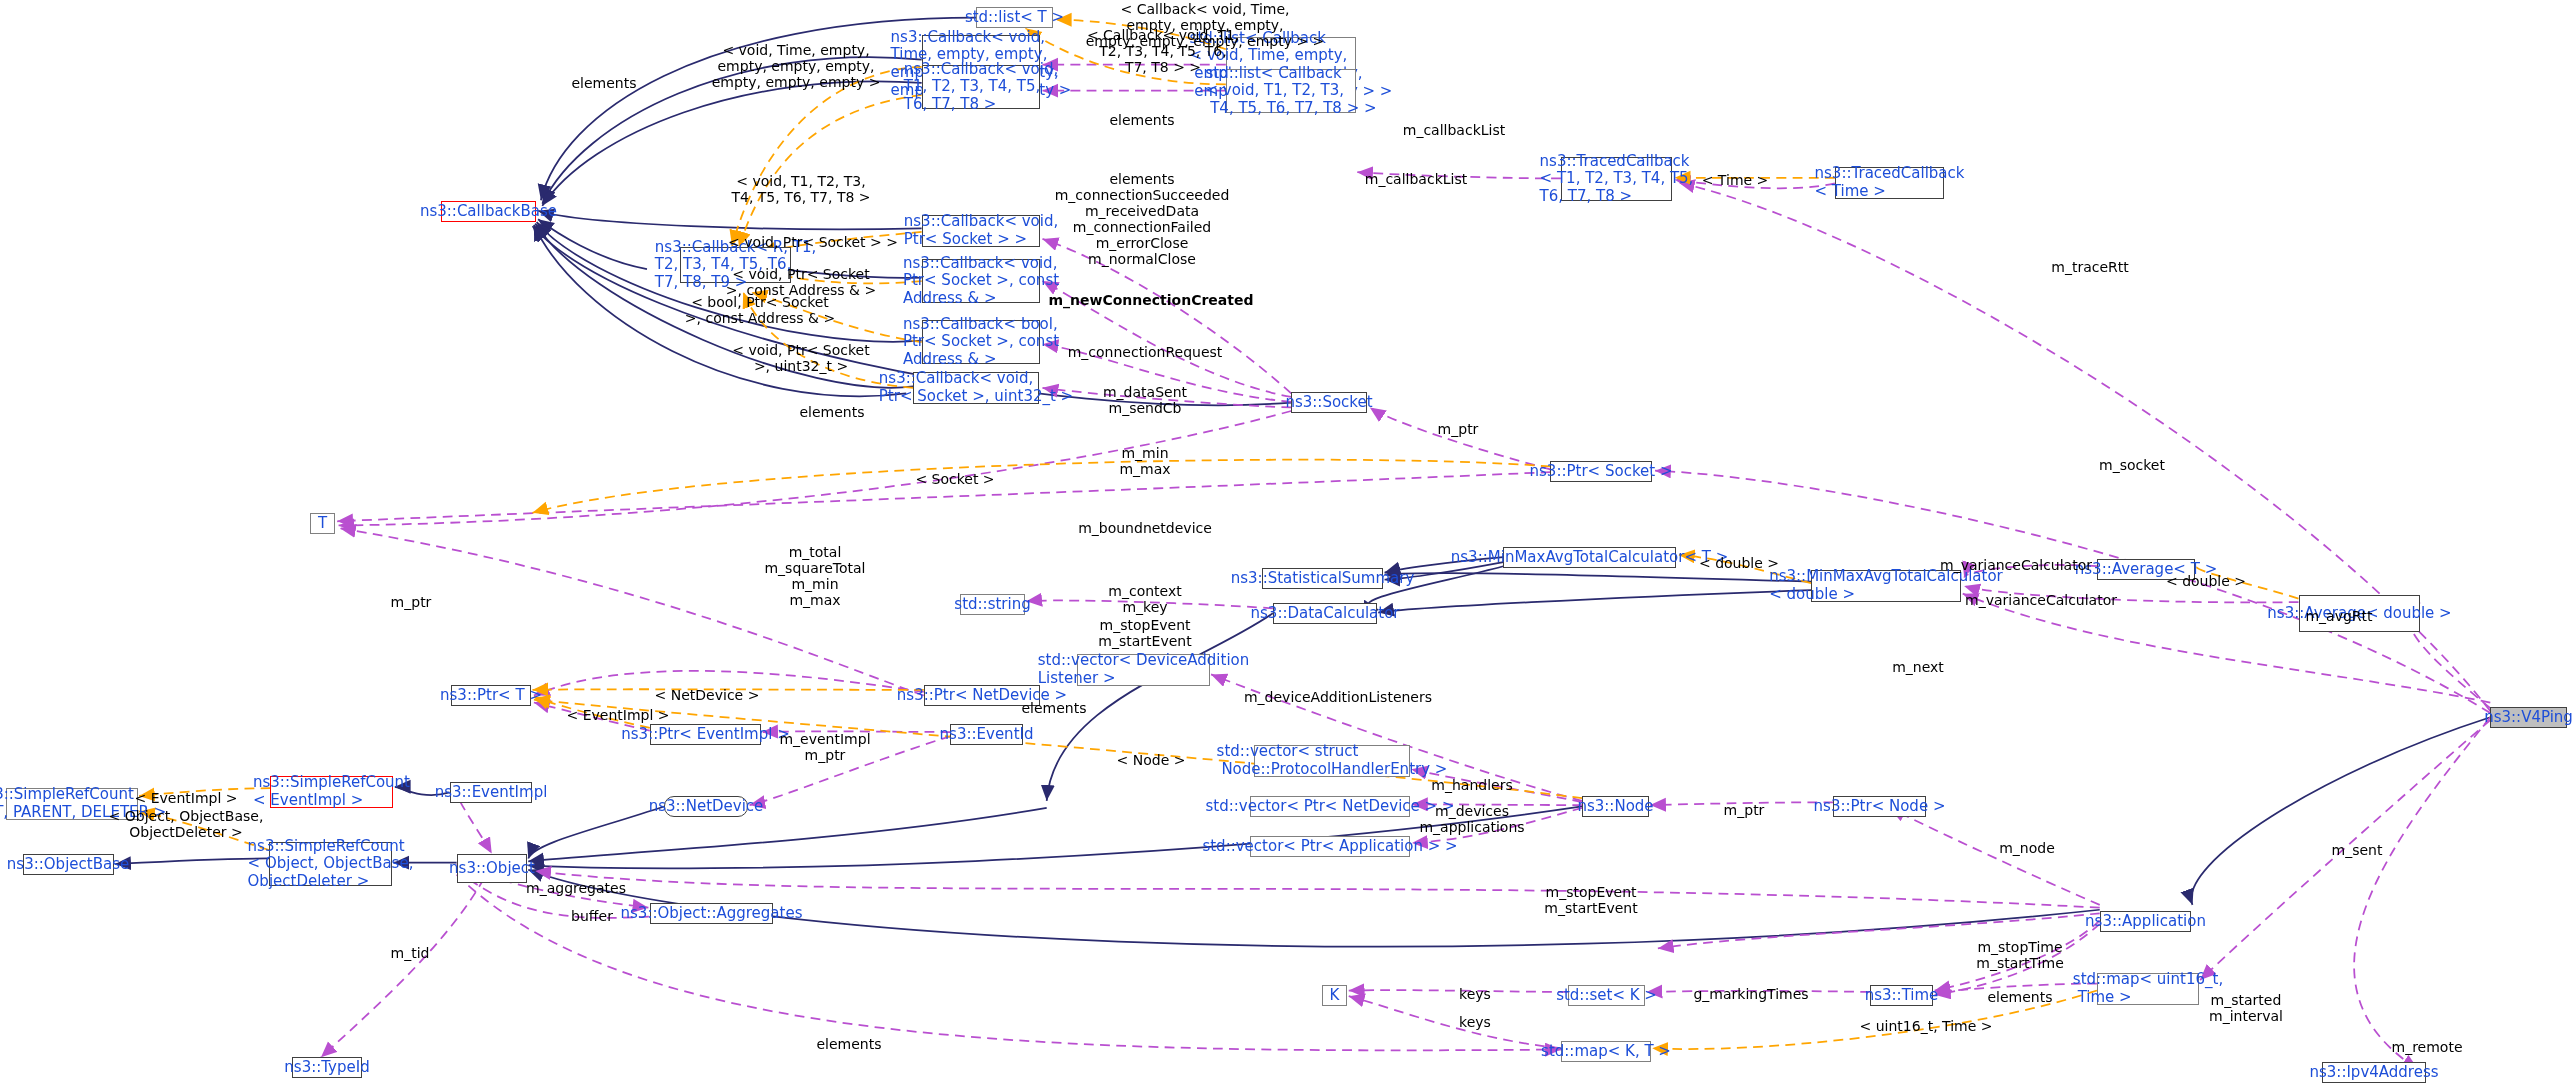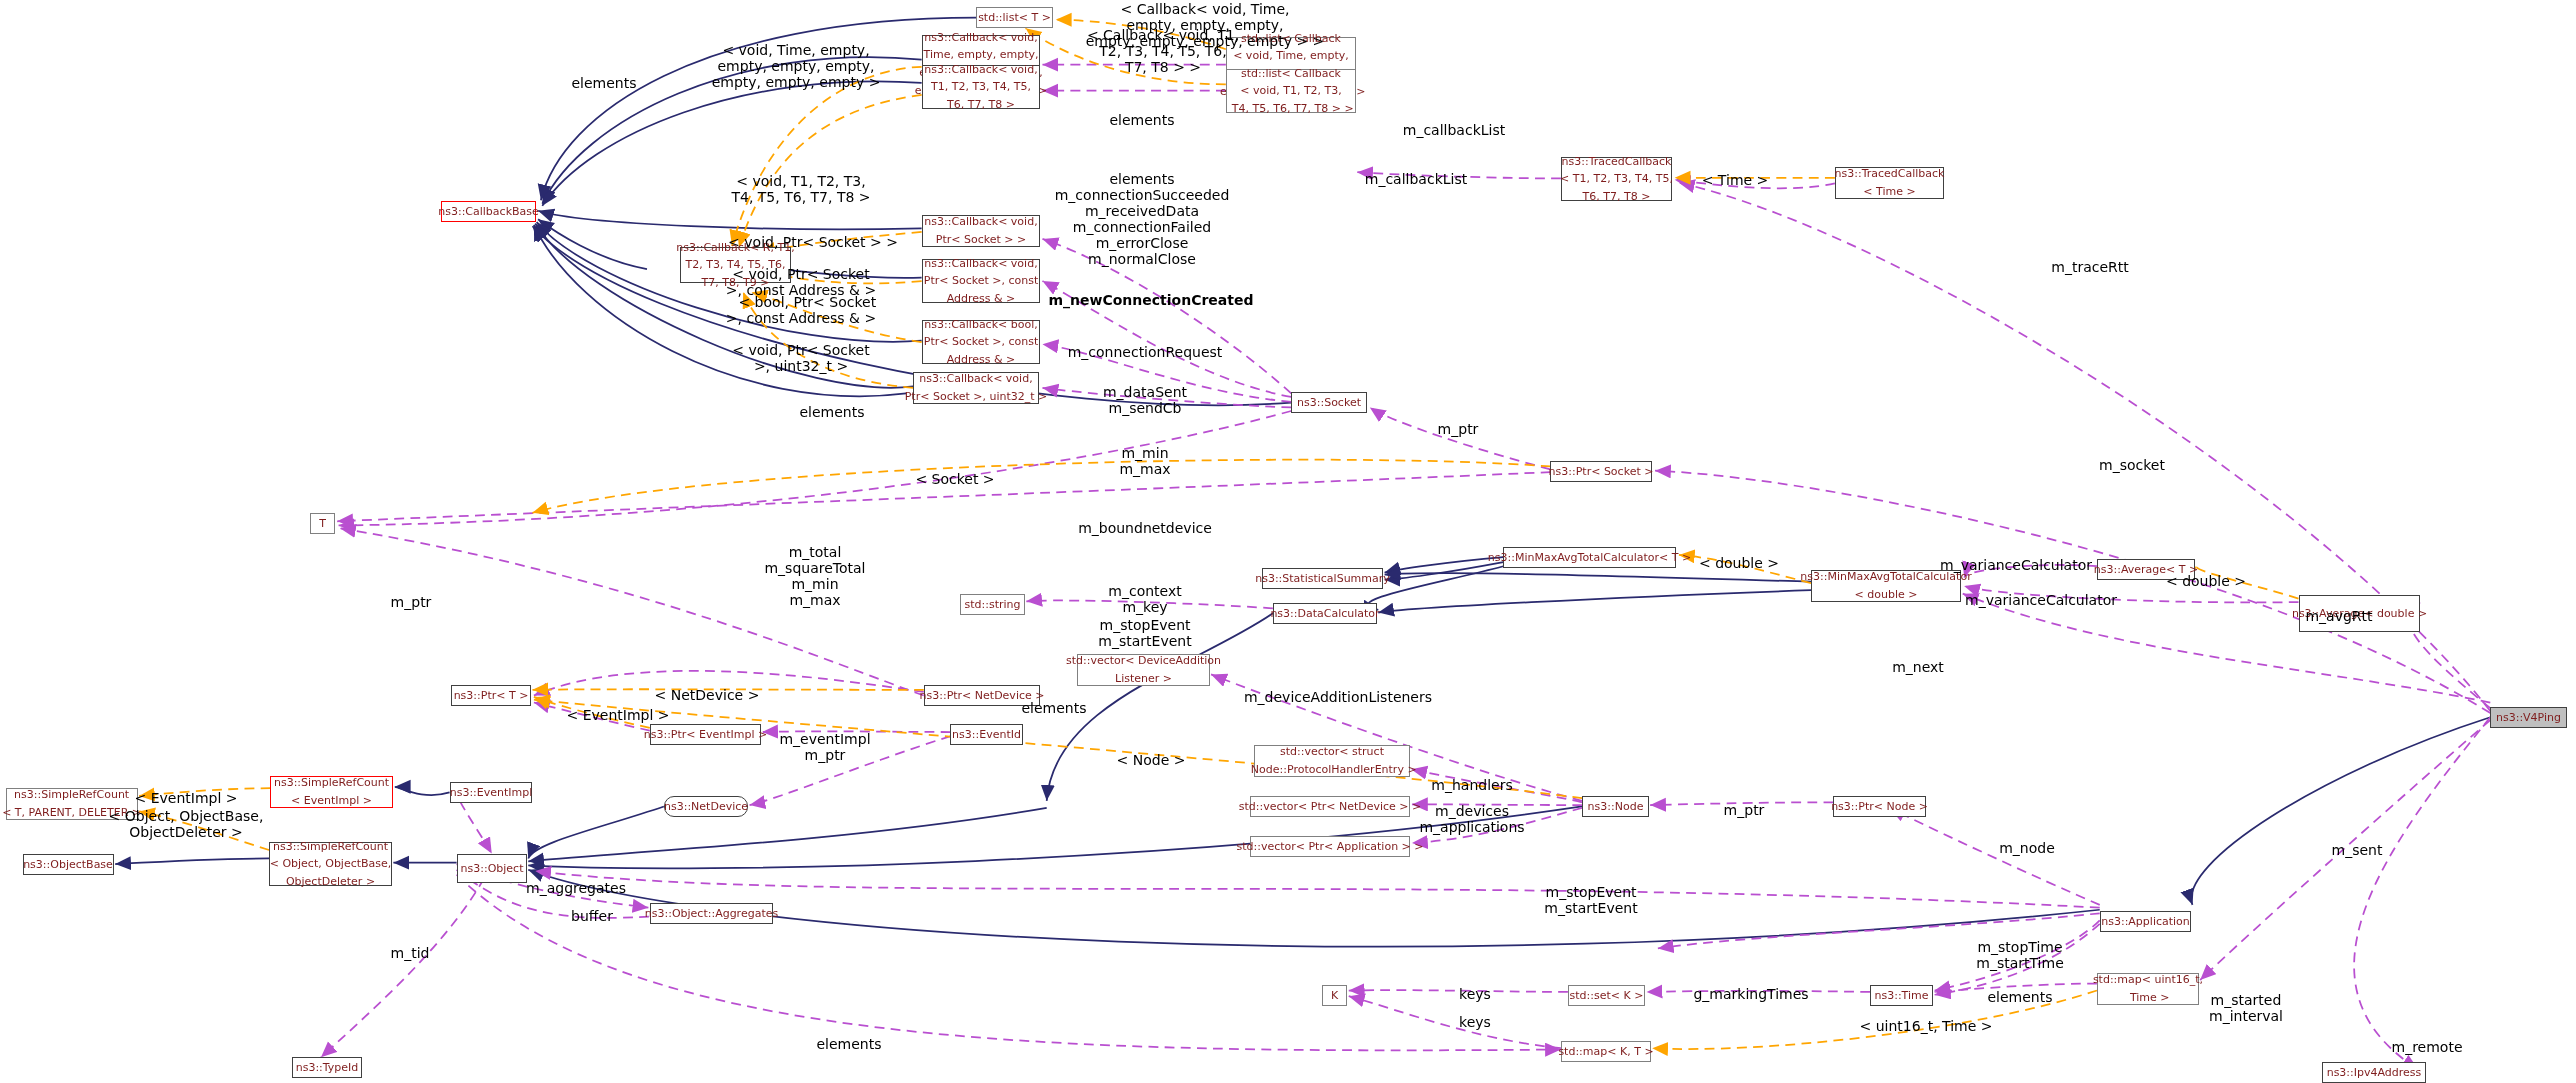--- a/index.html
+++ b/index.html
@@ -1,22 +1,22 @@
 <!DOCTYPE html>
 <html style="font-size:11.2px"><head>
 <meta charset="utf-8">
 <style>
   html,body{margin:0;padding:0;background:#ffffff;}
   #canvas{position:relative;width:2576px;height:1084px;background:#ffffff;
     font-family:"DejaVu Sans","Liberation Sans",sans-serif;overflow:hidden;}
   svg.edges{position:absolute;left:0;top:0;width:2576px;height:1084px;pointer-events:none;}
   .node{position:absolute;box-sizing:border-box;background:#ffffff;
-    border:0.7px solid #808080;color:#7f1d1d;text-align:center;
+    border:0.7px solid #808080;color:#1d4ed8;
     display:flex;align-items:center;justify-content:center;
-    font-size:11px;line-height:17.6px;white-space:pre;padding:1.4px 4.2px;}
+    font-size:15px;line-height:17.6px;white-space:pre;padding:1.4px 4.2px;}
   .node.solid{border:1.4px solid #404040;}
   .node.hl{border:1.4px solid #404040;background:#bfbfbf;}
   .node.red{border:1.4px solid #ff0000;}
   .elabel{position:absolute;font-size:14px;line-height:16px;color:#000000;
     white-space:pre;text-align:center;transform:translateX(-50%);}
 </style>
 </head>
 <body>
 
 <div id="canvas">
@@ -231,21 +231,21 @@
 m_receivedData
 m_connectionFailed
 m_errorClose
 m_normalClose</div>
       <div class="elabel" style="left: 801px; top: 173px;">&lt; void, T1, T2, T3,
 T4, T5, T6, T7, T8 &gt;</div>
       <div class="elabel" style="left: 813px; top: 234px;">&lt; void, Ptr&lt; Socket &gt; &gt;</div>
       <div class="elabel" style="left: 801px; top: 266px;">&lt; void, Ptr&lt; Socket
 &gt;, const Address &amp; &gt;</div>
       <div class="elabel" style="left: 1151px; top: 292px; font-weight: bold;">m_newConnectionCreated</div>
-      <div class="elabel" style="left: 801px; top: 294px; text-align: right;">&lt; bool, Ptr&lt; Socket
+      <div class="elabel" style="left: 760px; top: 294px;">&lt; bool, Ptr&lt; Socket
 &gt;, const Address &amp; &gt;</div>
       <div class="elabel" style="left: 1145px; top: 344px;">m_connectionRequest</div>
       <div class="elabel" style="left: 801px; top: 342px;">&lt; void, Ptr&lt; Socket
 &gt;, uint32_t &gt;</div>
       <div class="elabel" style="left: 1145px; top: 384px;">m_dataSent
 m_sendCb</div>
       <div class="elabel" style="left: 832px; top: 404px;">elements</div>
       <div class="elabel" style="left: 1458px; top: 421px;">m_ptr</div>
       <div class="elabel" style="left: 2090px; top: 259px;">m_traceRtt</div>
       <div class="elabel" style="left: 2132px; top: 457px;">m_socket</div>

